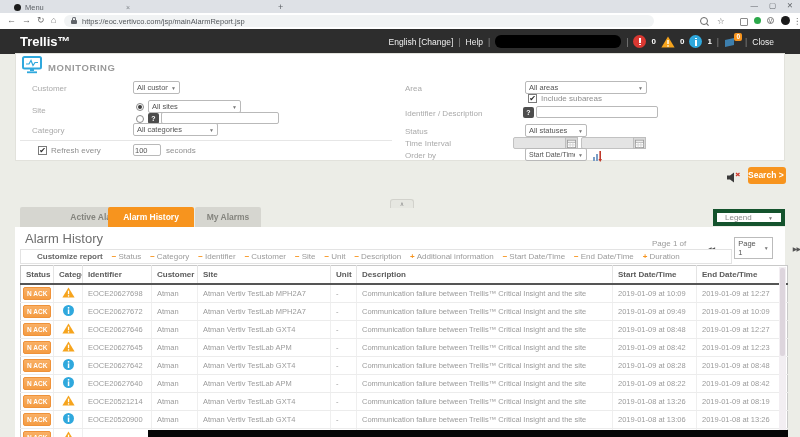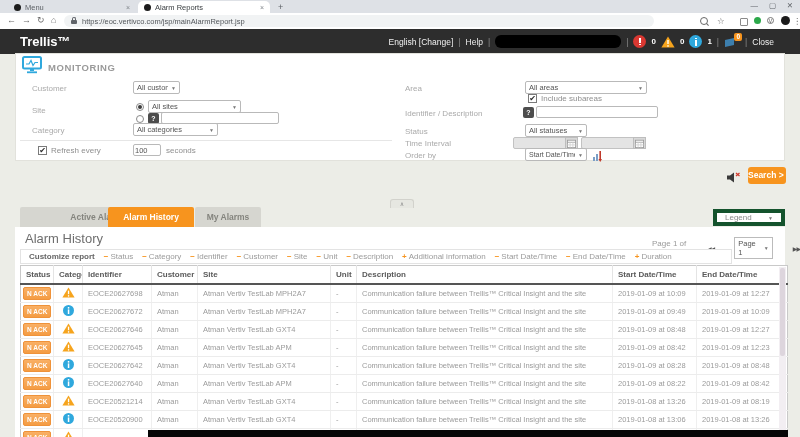--- a/index.html
+++ b/index.html
@@ -88,21 +88,21 @@
   #reportpanel{position:absolute;left:15px;top:227px;width:770px;height:210px;background:#fff;}
   #rtitle{position:absolute;left:25px;top:231px;font-size:13px;color:#6e6e6e;}
   #itemsline{position:absolute;left:92px;top:247px;display:flex;gap:0;font-size:8px;align-items:center;}
   .gtxt{color:#b0b0b0;} .otxt{color:#ffa63a;}
   #pager{position:absolute;left:652px;top:237px;display:flex;gap:20px;align-items:center;font-size:8px;color:#9a9a9a;}
   .pgarrow{font-size:6px;color:#555;letter-spacing:-1px;cursor:pointer;}
   #pagesel{border:1px solid #bbb;background:#fff;padding:1px 3px;display:flex;gap:4px;align-items:center;
     font-size:7.5px;color:#555;cursor:pointer;}
   #custrow{position:absolute;left:20px;top:249px;width:712px;height:15px;background:#fff;
     border:1px solid #e3e3e3;display:flex;align-items:center;gap:9px;padding:0 8px;box-sizing:border-box;}
-  #custlabel{font-size:8px;font-weight:bold;color:#666;white-space:nowrap;}
+  #custlabel{font-size:8px;font-weight:bold;color:#666;white-space:nowrap;margin-left:8px;}
   .cust-item{display:flex;gap:2px;align-items:center;font-size:8px;color:#9a9a9a;white-space:nowrap;cursor:pointer;}
   .cust-item .sign{color:#f7941e;font-weight:bold;}
   
   #alarm-table{position:absolute;left:20px;top:265px;width:767px;border-collapse:collapse;
     table-layout:fixed;background:#fff;border:1px solid #c9c9c9;}
   #alarm-table th{height:17px;font-size:8px;color:#5a5a5a;text-align:left;padding:0 0 0 5px;
     border-right:1px solid #e4e4e4;border-bottom:2px solid #555;font-weight:bold;white-space:nowrap;overflow:hidden;}
   #alarm-table td{height:17px;font-size:7.5px;color:#9b9b9b;padding:0 0 0 5px;border-right:1px solid #efefef;
     border-bottom:1px solid #ececec;white-space:nowrap;overflow:hidden;}
   #alarm-table td.cc{text-align:center;padding:0;}
@@ -115,25 +115,20 @@
 </style>
 </head>
 <body>
 
 <div id="screen">
 
   <div id="tabstrip">
     <div class="btab" style="left:8px;width:128px;">
       <span class="favicon"></span>
       <span class="ttitle">Menu</span>
-      <span class="tclose">×</span>
-    </div>
-    <div class="btab active" style="left:138px;width:132px;">
-      <span class="favicon"></span>
-      <span class="ttitle">Alarm Reports</span>
       <span class="tclose">×</span>
     </div>
     <span class="newtab" style="left:278px;">+</span>
     <span class="winc" style="right:42px;">—</span>
     <span class="winc" style="right:24px;">▢</span>
     <span class="winc" style="right:7px;">✕</span>
   </div>
 
   <div id="addressbar">
     <span class="navico" style="left:7px;">←</span>

